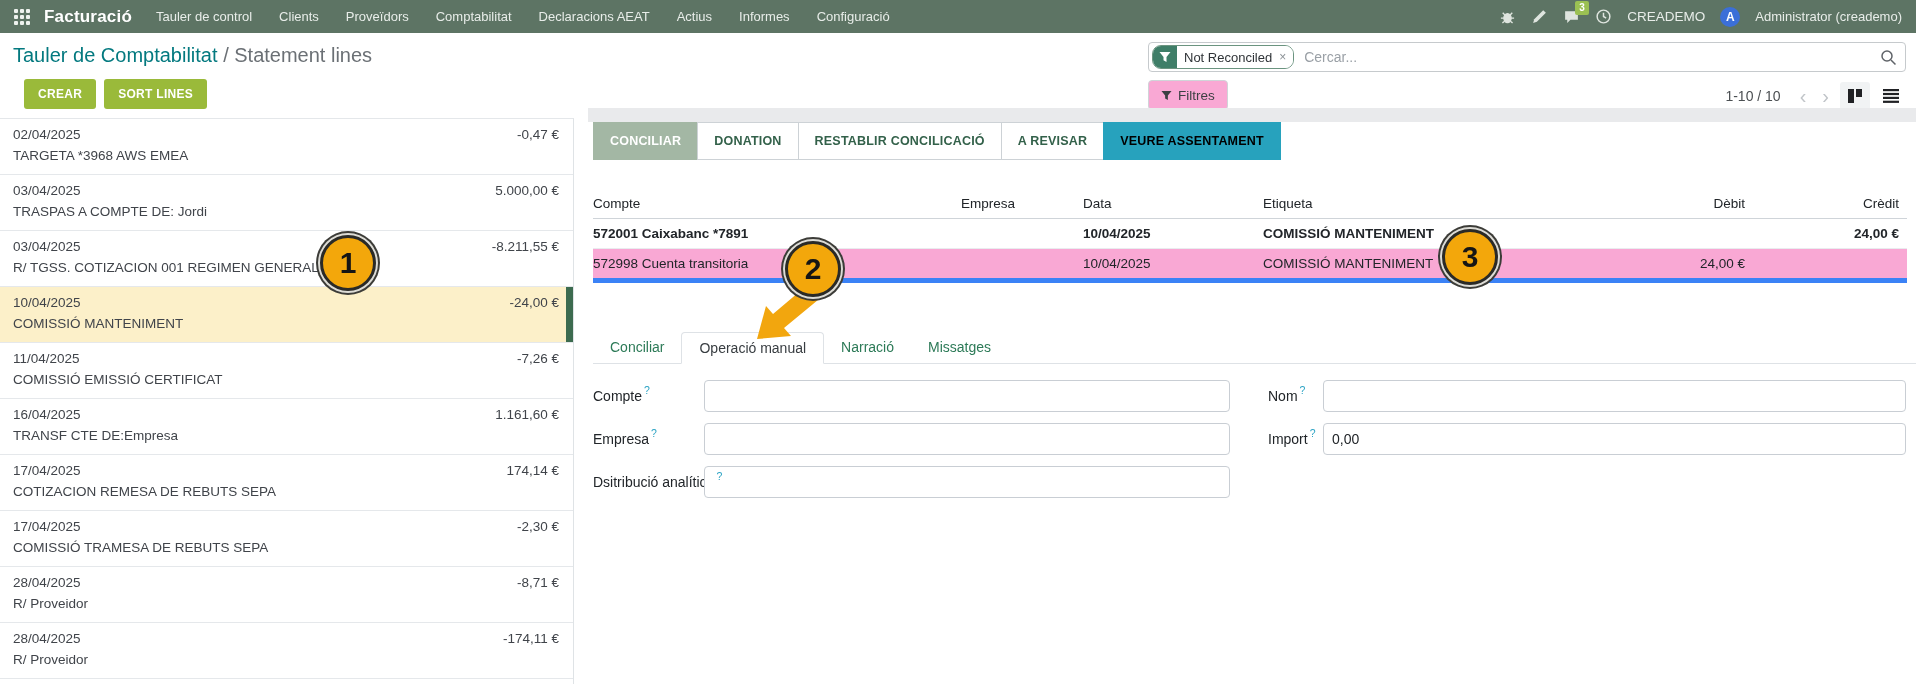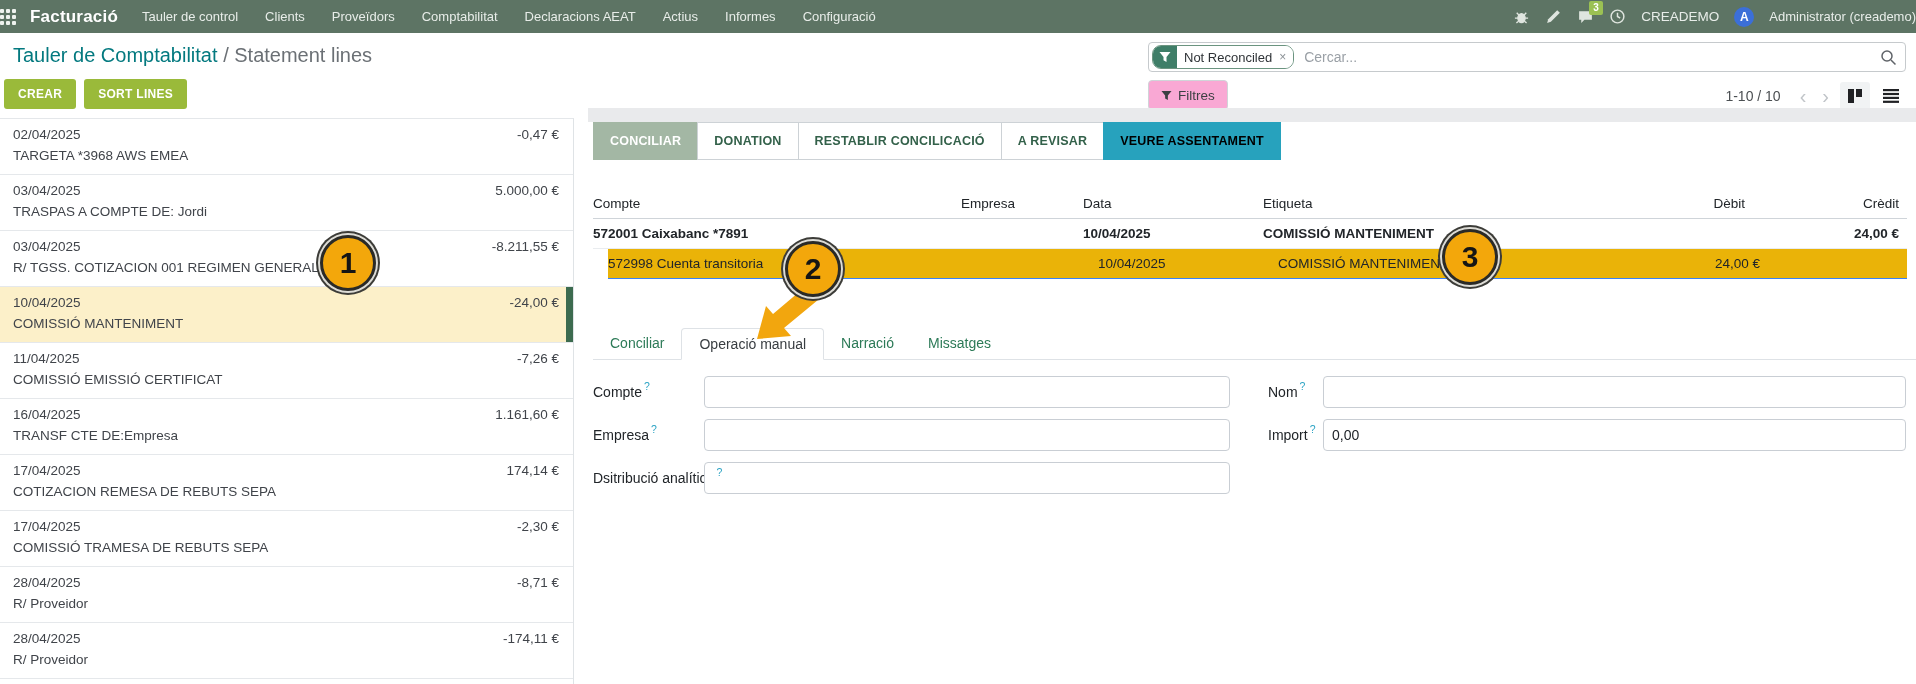--- a/index.html
+++ b/index.html
@@ -2,40 +2,40 @@
 <html><head>
 <meta charset="utf-8">
 <style>
   * { box-sizing: border-box; margin: 0; padding: 0; }
   html,body { background:#fff; }
   body { font-family: "Liberation Sans", sans-serif; }
   #app { position:relative; width:1916px; height:684px; overflow:hidden; background:#fff; }
 
   
   .topbar { position:absolute; top:0; left:0; right:0; height:33px; background:#5d7464;
-            display:flex; align-items:center; padding:0 0; gap:10px; color:#fff; }
+            display:flex; align-items:center; padding:0 14px; gap:10px; color:#fff; }
   .grid-icon { display:grid; grid-template-columns:repeat(3,4px); grid-template-rows:repeat(3,4px);
                gap:2px; margin-right:4px; cursor:pointer; }
   .grid-icon i { background:#eef2ee; border-radius:1px; }
   .app-name { font-size:17px; font-weight:700; letter-spacing:.2px; margin-right:14px; }
   .top-menu { display:flex; gap:27px; font-size:13px; color:#e8ede9;text-align:right; }
   .top-menu span { cursor:pointer; white-space:nowrap; }
   .top-right { margin-left:auto; display:flex; align-items:center; gap:15px; font-size:13px; color:#e8ede9; }
   .tb-ic { width:17px; height:17px; display:inline-block; position:relative; cursor:pointer; }
   .tb-ic svg { width:100%; height:100%; display:block; }
   .badge { position:absolute; top:-7px; left:12px; background:#9bc153; color:#fff; font-size:10px;
            font-weight:700; padding:1px 4px; border-radius:2px; line-height:1.2; }
   .avatar { width:20px; height:20px; border-radius:50%; background:#3b6fd8; color:#fff; font-size:12px;
             font-weight:700; display:flex; align-items:center; justify-content:center; cursor:pointer; }
   .company { font-size:13.5px; }
 
   
   .breadcrumb { position:absolute; top:44px; left:13px; font-size:20px; color:#6b7075; white-space:nowrap; }
   .bc-link { color:#03797f; cursor:pointer; }
-  .btn-row { position:absolute; top:79px; left:4px; display:flex; gap:8px; }
+  .btn-row { position:absolute; top:79px; left:24px; display:flex; gap:8px; }
   .btn-lime { background:#9aba3a; color:#fff; border:none; border-radius:3px; font-size:12px; font-weight:700;
               letter-spacing:.3px; padding:8px 14px; cursor:pointer; font-family:inherit; }
 
   .searchbox { position:absolute; top:42px; left:1148px; width:758px; height:30px; border:1px solid #c6cacd;
                border-radius:4px; background:#fff; display:flex; align-items:center; padding:0 8px 0 3px; }
   .facet { display:flex; align-items:stretch; border:1px solid #6b9480; border-radius:9px; overflow:hidden;
            height:24px; }
   .facet-ic { width:24px; background:#3f7e68; display:flex; align-items:center; justify-content:center; }
   .facet-label { display:flex; align-items:center; padding:0 7px; font-size:13px; color:#2f3337; background:#fff; }
   .facet-x { display:flex; align-items:center; padding:0 7px 0 0; background:#fff; color:#8b9196; font-size:12px; cursor:pointer; }
@@ -75,21 +75,21 @@
   .rbtn.teal { background:#27a2bd; border-color:#27a2bd; color:#000000; }
 
   .recon-table { margin:30px 0 0 5px; width:1314px; }
   .trow { display:grid; grid-template-columns:368px 122px 180px 410px 80px 1fr; align-items:center; }
   .trow > div { padding:4px 8px 4px 0; font-size:13.5px; color:#212529; white-space:nowrap; overflow:hidden; }
   .th { color:#42464b; font-size:13px; }
   .thead { border-bottom:1px solid #cfd4d9; }
   .thead > div { padding:6px 8px 7px 0; }
   .tr1 { font-weight:700; border-bottom:1px solid #e9ecef; cursor:pointer; }
   .tr1 > div, .tr2 > div { padding:7px 8px 7px 0; }
-  .tr2 { background:#eab308; border-bottom:1px solid #3b82f6; cursor:pointer;margin-left:15px; }
+  .tr2 { background:#f9a8d4; border-bottom:5px solid #3b82f6; cursor:pointer; }
   .num { text-align:right; }
 
   .tabs { display:flex; margin:49px 0 0 5px; border-bottom:1px solid #dee2e6; font-size:14px; }
   .tab { padding:7px 17px; color:#2c7a57; cursor:pointer; white-space:nowrap; }
   .tab.active { color:#383d41; background:#fff; border:1px solid #dee2e6; border-bottom:1px solid #fff;
                 margin-bottom:-1px; border-radius:4px 4px 0 0; }
 
   .form { display:grid; grid-template-columns:637px 1fr; column-gap:38px; margin:16px 10px 0 5px; }
   .frow { display:flex; align-items:center; margin-bottom:11px; }
   .flabel { font-size:14px; color:#212529; font-weight:500; white-space:nowrap; }

